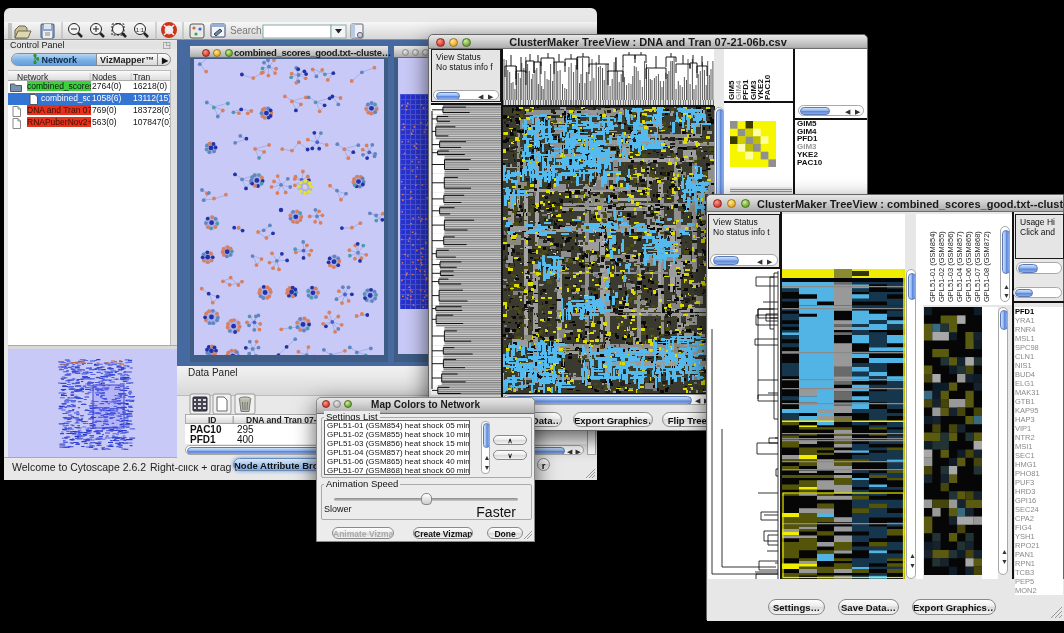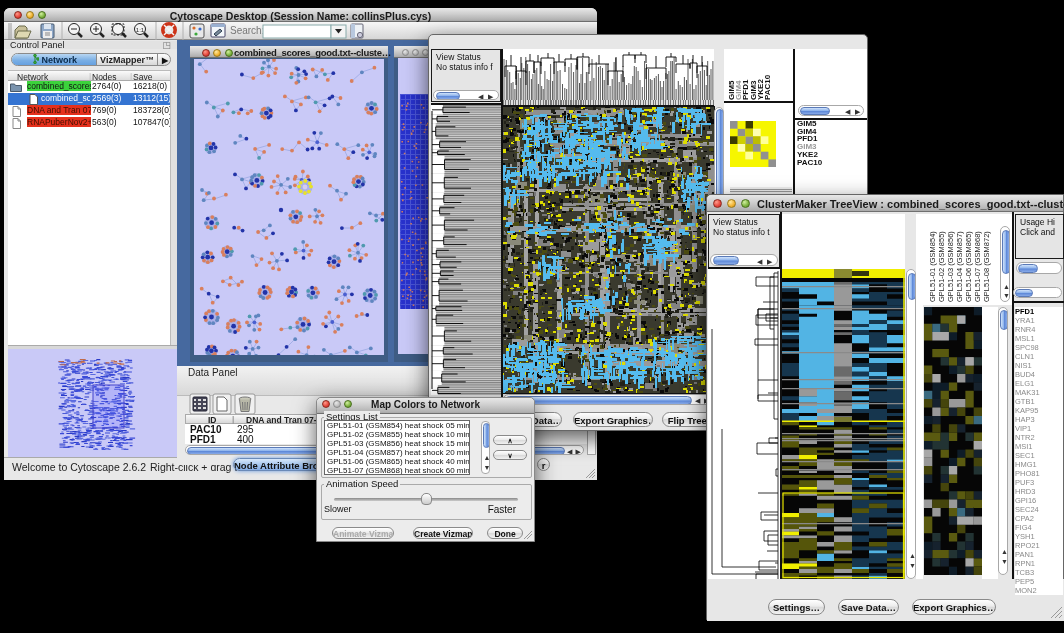--- a/index.html
+++ b/index.html
@@ -12,26 +12,20 @@
 .ttext{position:absolute;font-size:11px;font-weight:bold;color:#1a1a1a;white-space:nowrap}
 .sb{position:absolute;background:#fff;border:1px solid #a8a8a8;border-radius:6px;overflow:hidden}
 .sbthumb{position:absolute;border-radius:5px;background:linear-gradient(180deg,#cfe2fa,#8fb4ec 45%,#5d88d8 55%,#88aae8);border:.5px solid #5a7ab8}
 .sbthumbv{position:absolute;border-radius:5px;background:linear-gradient(90deg,#cfe2fa,#8fb4ec 45%,#5d88d8 55%,#88aae8);border:.5px solid #5a7ab8}
 .arr{position:absolute;font-size:7px;color:#333;line-height:7px}
 .btn{position:absolute;background:linear-gradient(#fff,#ececec 45%,#d8d8d8 50%,#f2f2f2);border:1px solid #8a8a8a;border-radius:9px;font-size:9.5px;font-weight:bold;color:#111;text-align:center;white-space:nowrap;overflow:hidden}
 .panel{position:absolute;background:#e5e5e5;border:1px solid #1a1a1a;font-size:8.5px;color:#111;line-height:10px;padding:2px 0 0 4px}
 .wh{background:#fff}
 </style></head><body>
 <div class="win" style="left:4px;top:8px;width:593px;height:472px;background:#e8e8e8;border-radius:6px 6px 0 0">
-    <div class="tbar" style="position:absolute;left:0;top:0;right:0;height:14px;border-radius:6px 6px 0 0">
-      <div class="tl r" style="left:10px;top:3px"></div>
-      <div class="tl y" style="left:22px;top:3px"></div>
-      <div class="tl g" style="left:34px;top:3px"></div>
-      <div class="ttext" style="left:0;right:0;top:1.5px;text-align:center;font-size:10.5px">Cytoscape Desktop (Session Name: collinsPlus.cys)</div>
-    </div>
     <div style="position:absolute;left:0;top:14px;right:0;height:18px;background:linear-gradient(#f7f7f7,#d6d6d6);border-bottom:1px solid #8f8f8f"><svg width="360" height="18" viewBox="0 4 360 18">
 <g stroke="#9a9a9a">
           <line x1="5" y1="5" x2="5" y2="21"></line>
           <line x1="7" y1="5" x2="7" y2="21"></line>
         </g>
 <g>
 <path d="M11 12 l4 -4 h6 l2 2 h0 v10 h-12 z" fill="#c8c09a" stroke="#6a6a4a"></path>
 <path d="M11 20 l3 -7 h13 l-3 7 z" fill="#ded8b2" stroke="#6a6a4a"></path>
 </g>
 <g>
@@ -97,39 +91,39 @@
             <circle cx="4" cy="8.5" r="1.3"></circle>
             <circle cx="7" cy="5" r="1.3"></circle>
           </g>
         </svg> Network</div>
       <div style="position:absolute;left:86px;top:0;width:58px;height:13px;text-align:center;line-height:13px;color:#222">VizMapper™</div>
       <div style="position:absolute;left:145px;top:0;width:15px;height:13px;border-left:1px solid #8a8a8a;text-align:center;line-height:13px;color:#111;font-size:8px">▶</div>
     </div>
     <div style="position:absolute;left:4px;top:62px;width:169px;height:11px;background:linear-gradient(#fbfbfb,#dcdcdc);border-top:1px solid #bbb;border-bottom:1px solid #aaa;font-size:8.5px;color:#222">
       <span style="position:absolute;left:9px;top:0.5px">Network</span>
       <span style="position:absolute;left:84px;top:0.5px">Nodes</span>
-      <span style="position:absolute;left:125px;top:0.5px">Save</span>
+      <span style="position:absolute;left:125px;top:0.5px">Tran</span>
       <span style="position:absolute;left:81px;top:1px;color:#bbb">|</span>
       <span style="position:absolute;left:122px;top:1px;color:#bbb">|</span>
     </div>
     <div style="position:absolute;left:4px;top:73px;width:162px;height:264px;background:#fff"></div>
 <div style="position:absolute;left:4px;top:73px;width:162px;height:12px;font-size:8.5px;color:#111">
  <span style="position:absolute;left:2px;top:1px"><svg width="12" height="10" viewBox="0 0 12 10">
           <path d="M.5 2 h4 l1 1.5 h6 v6 h-11z" fill="#7a93ad" stroke="#4a5a6a"></path>
         </svg></span>
  <span style="position:absolute;left:19px;top:0px;width:64px;background:#3bd23b;overflow:hidden;white-space:nowrap">combined_scores</span>
  <span style="position:absolute;left:84px;top:0px">2764(0)</span>
       <span style="position:absolute;left:125px;top:0px">16218(0)</span>
     </div>
 <div style="position:absolute;left:4px;top:85px;width:162px;height:12px;background:#3474d2;font-size:8.5px;color:#fff">
  <span style="position:absolute;left:21px;top:0.5px"><svg width="9" height="11" viewBox="0 0 9 11">
           <path d="M1 .5 h5 l2.5 2.5 v7.5 h-7.5z" fill="#fff" stroke="#555"></path>
         </svg></span>
  <span style="position:absolute;left:33px;top:0px;width:49px;overflow:hidden;white-space:nowrap">combined_sco</span>
- <span style="position:absolute;left:84px;top:0px">2569(3)</span>
+ <span style="position:absolute;left:84px;top:0px">1058(6)</span>
       <span style="position:absolute;left:125px;top:0px">13112(15)</span>
     </div>
 <div style="position:absolute;left:4px;top:97px;width:162px;height:12px;font-size:8.5px;color:#111">
  <span style="position:absolute;left:4px;top:0.5px"><svg width="9" height="11" viewBox="0 0 9 11">
           <path d="M1 .5 h5 l2.5 2.5 v7.5 h-7.5z" fill="#fff" stroke="#888"></path>
           <path d="M6 .5 v2.5 h2.5" fill="none" stroke="#888"></path>
         </svg></span>
  <span style="position:absolute;left:19px;top:0px;width:64px;background:#e5301c;overflow:hidden;white-space:nowrap;color:#401000">DNA and Tran 07</span>
  <span style="position:absolute;left:84px;top:0px">769(0)</span>
       <span style="position:absolute;left:125px;top:0px">183728(0)</span>
@@ -696,20 +690,26 @@
         <div class="sbthumb" style="left:1px;top:0.5px;width:378px;height:8px"></div>
         <span class="arr" style="left:381px;top:1.5px">◀</span>
         <span class="arr" style="right:2px;top:1.5px">▶</span>
       </div>
       <div style="position:absolute;left:410px;top:48px;width:9px;height:41px;background:#fff;border:1px solid #aaa"></div>
       <div class="btn" style="left:56px;top:92px;width:92px;height:13px;line-height:13px;background:linear-gradient(#d8e8fa,#a8c8f0 50%,#88b0e8);border-color:#6a8ab8;box-shadow:0 0 4px #6a9ae0">Node Attribute Brows…</div>
       <div class="btn" style="left:360px;top:92px;width:13px;height:13px;line-height:13px">r</div>
     </div>
   </div>
 <div class="win" style="left:428px;top:34px;width:440px;height:397px;background:#e7e7e7;border:1px solid #666;border-radius:5px 5px 0 0">
+    <div class="tbar" style="position:absolute;left:0;top:0;right:0;height:14px;border-radius:5px 5px 0 0">
+      <div class="tl r" style="left:7px;top:3px;width:9px;height:9px"></div>
+      <div class="tl y" style="left:20px;top:3px;width:9px;height:9px"></div>
+      <div class="tl g" style="left:33px;top:3px;width:9px;height:9px"></div>
+      <div class="ttext" style="left:0;right:0;top:1px;text-align:center">ClusterMaker TreeView : DNA and Tran 07-21-06b.csv</div>
+    </div>
     <div class="panel" style="left:2px;top:14px;width:70px;height:53px">View Status<br>No status info f<div class="sb" style="left:1px;top:40px;width:66px;height:10px">
         <div class="sbthumb" style="left:2px;top:0.5px;width:24px;height:8px"></div>
         <span class="arr" style="left:44px;top:1.5px">◀</span>
         <span class="arr" style="left:54px;top:1.5px">▶</span>
       </div></div>
     <div style="position:absolute;left:2px;top:68px;width:70px;height:290px;border-top:2px solid #111"><svg width="70" height="290" viewBox="0 0 70 290">
         <defs>
           <pattern id="st1" width="4" height="2.2" patternUnits="userSpaceOnUse">
             <rect width="4" height="2.2" fill="#d0d0d0"></rect>
             <rect width="4" height="1.1" fill="#808080"></rect>
@@ -967,21 +967,21 @@
       <span class="arr" style="left:1.5px;top:32px">▲</span>
       <span class="arr" style="left:1.5px;top:42px">▼</span>
     </div>
     <div class="btn" style="left:176px;top:37px;width:34px;height:10px;line-height:10px;font-size:7px">∧</div>
     <div class="btn" style="left:176px;top:52px;width:34px;height:10px;line-height:10px;font-size:7px">∨</div>
     <div style="position:absolute;left:4px;top:86px;width:211px;height:36px;border:1px solid #aaa;border-radius:2px"></div>
     <div style="position:absolute;left:7px;top:80px;background:#ececec;font-size:9.5px;color:#111;padding:0 2px">Animation Speed</div>
     <div style="position:absolute;left:17px;top:100px;width:184px;height:3px;background:linear-gradient(#888,#ccc);border-radius:2px"></div>
     <div style="position:absolute;left:104px;top:95px;width:11px;height:12px;background:linear-gradient(#fff,#ccc);border:1px solid #888;border-radius:5px 5px 4px 4px"></div>
     <div style="position:absolute;left:7px;top:106px;font-size:9px;color:#111">Slower</div>
-    <div style="position:absolute;right:18px;top:106px;font-size:10px;color:#111">Faster</div>
+    <div style="position:absolute;right:18px;top:106px;font-size:14px;color:#111">Faster</div>
     <div class="btn" style="left:15px;top:129px;width:62px;height:12px;line-height:12px;font-size:8.5px;color:#aaa">Animate Vizmap</div>
     <div class="btn" style="left:96px;top:129px;width:60px;height:12px;line-height:12px;font-size:8.5px">Create Vizmap</div>
     <div class="btn" style="left:170px;top:129px;width:36px;height:12px;line-height:12px;font-size:8.5px">Done</div>
     <svg style="position:absolute;right:1px;bottom:1px" width="10" height="10">
       <g stroke="#999">
         <line x1="1" y1="9" x2="9" y2="1"></line>
         <line x1="4" y1="9" x2="9" y2="4"></line>
       </g>
     </svg>
   </div>

